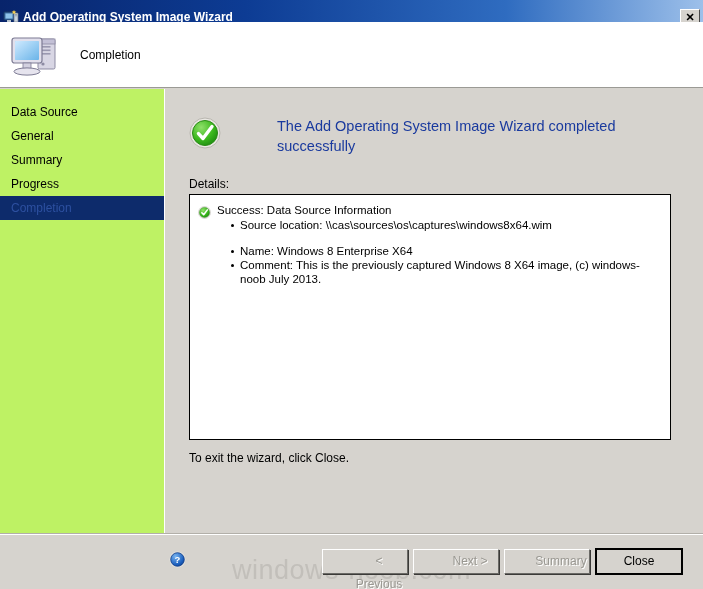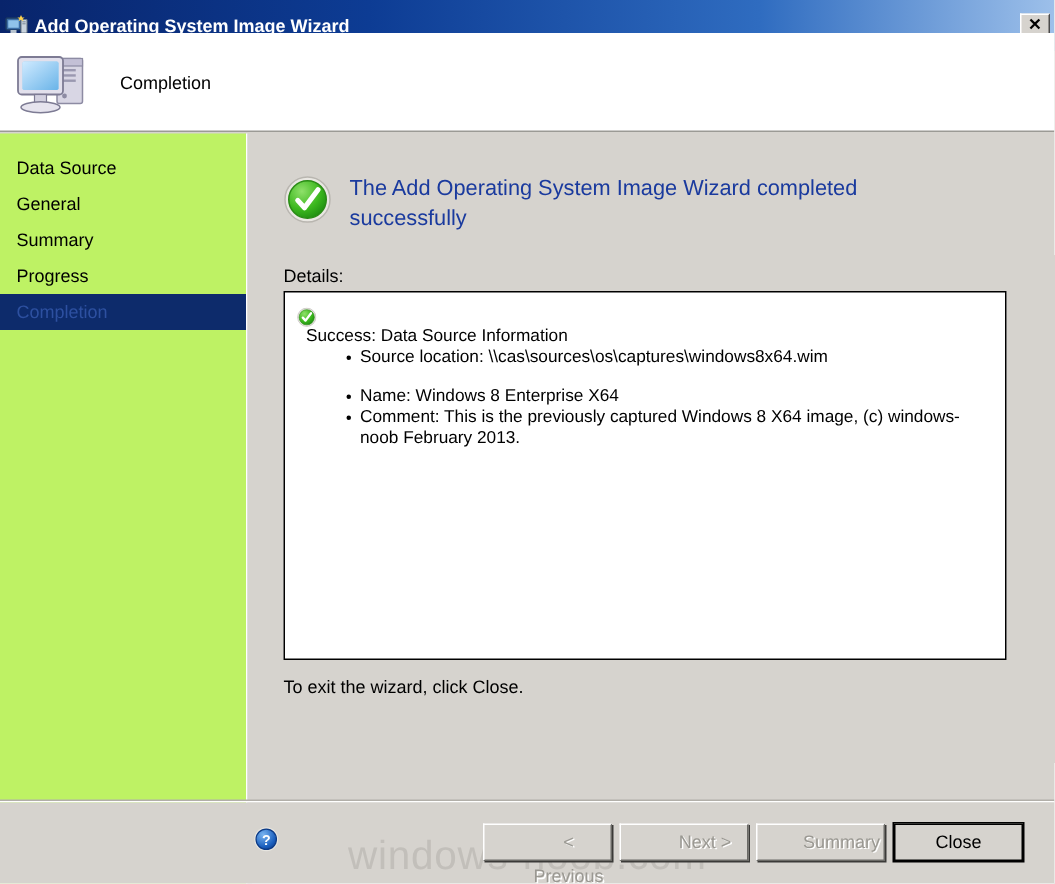--- a/index.html
+++ b/index.html
@@ -144,20 +144,21 @@
     box-sizing: border-box;
   }
 
   .result-row {
     position: absolute;
     left: 21px;
     top: 27px;
     display: flex;
     align-items: flex-start;
     width: 490px;
+    gap: 44px;
   }
   .result-icon {
     width: 32px; height: 32px;
     flex: 0 0 auto;
     margin-top: 1px;
   }
   .result-title {
     margin-left: 12px;
     font-size: 14.5px;
     color: #1a3a9e;
@@ -183,21 +184,20 @@
     border: 1px solid #000000;
     box-sizing: border-box;
     overflow: hidden;
     padding: 9px 8px 8px 8px;
   }
 
   .detail-group { margin-bottom: 12px; }
   .detail-head {
     display: flex;
     align-items: flex-start;
-    flex-direction: column;
   }
   .detail-head .ico {
     width: 13px; height: 13px;
     flex: 0 0 auto;
     margin-top: 1px;
   }
   .detail-head .txt {
     margin-left: 6px;
     font-size: 11.5px;
     color: #000000;
@@ -409,21 +409,21 @@
           <span class="txt">Success: Data Source Information</span>
         </div>
         <ul class="detail-bullets">
           <li>Source location: \\cas\sources\os\captures\windows8x64.wim</li>
         </ul>
       </div>
 
       <div class="detail-group">
         <ul class="detail-bullets">
           <li>Name: Windows 8 Enterprise X64</li>
-          <li>Comment: This is the previously captured Windows 8 X64 image, (c) windows-noob February 2013.</li>
+          <li>Comment: This is the previously captured Windows 8 X64 image, (c) windows-noob July 2013.</li>
         </ul>
       </div>
 
     </div>
 
     <div class="exit-note">To exit the wizard, click Close.</div>
   </div>
 
   <div class="footer-sep-top"></div>
   <div class="footer-sep"></div>

